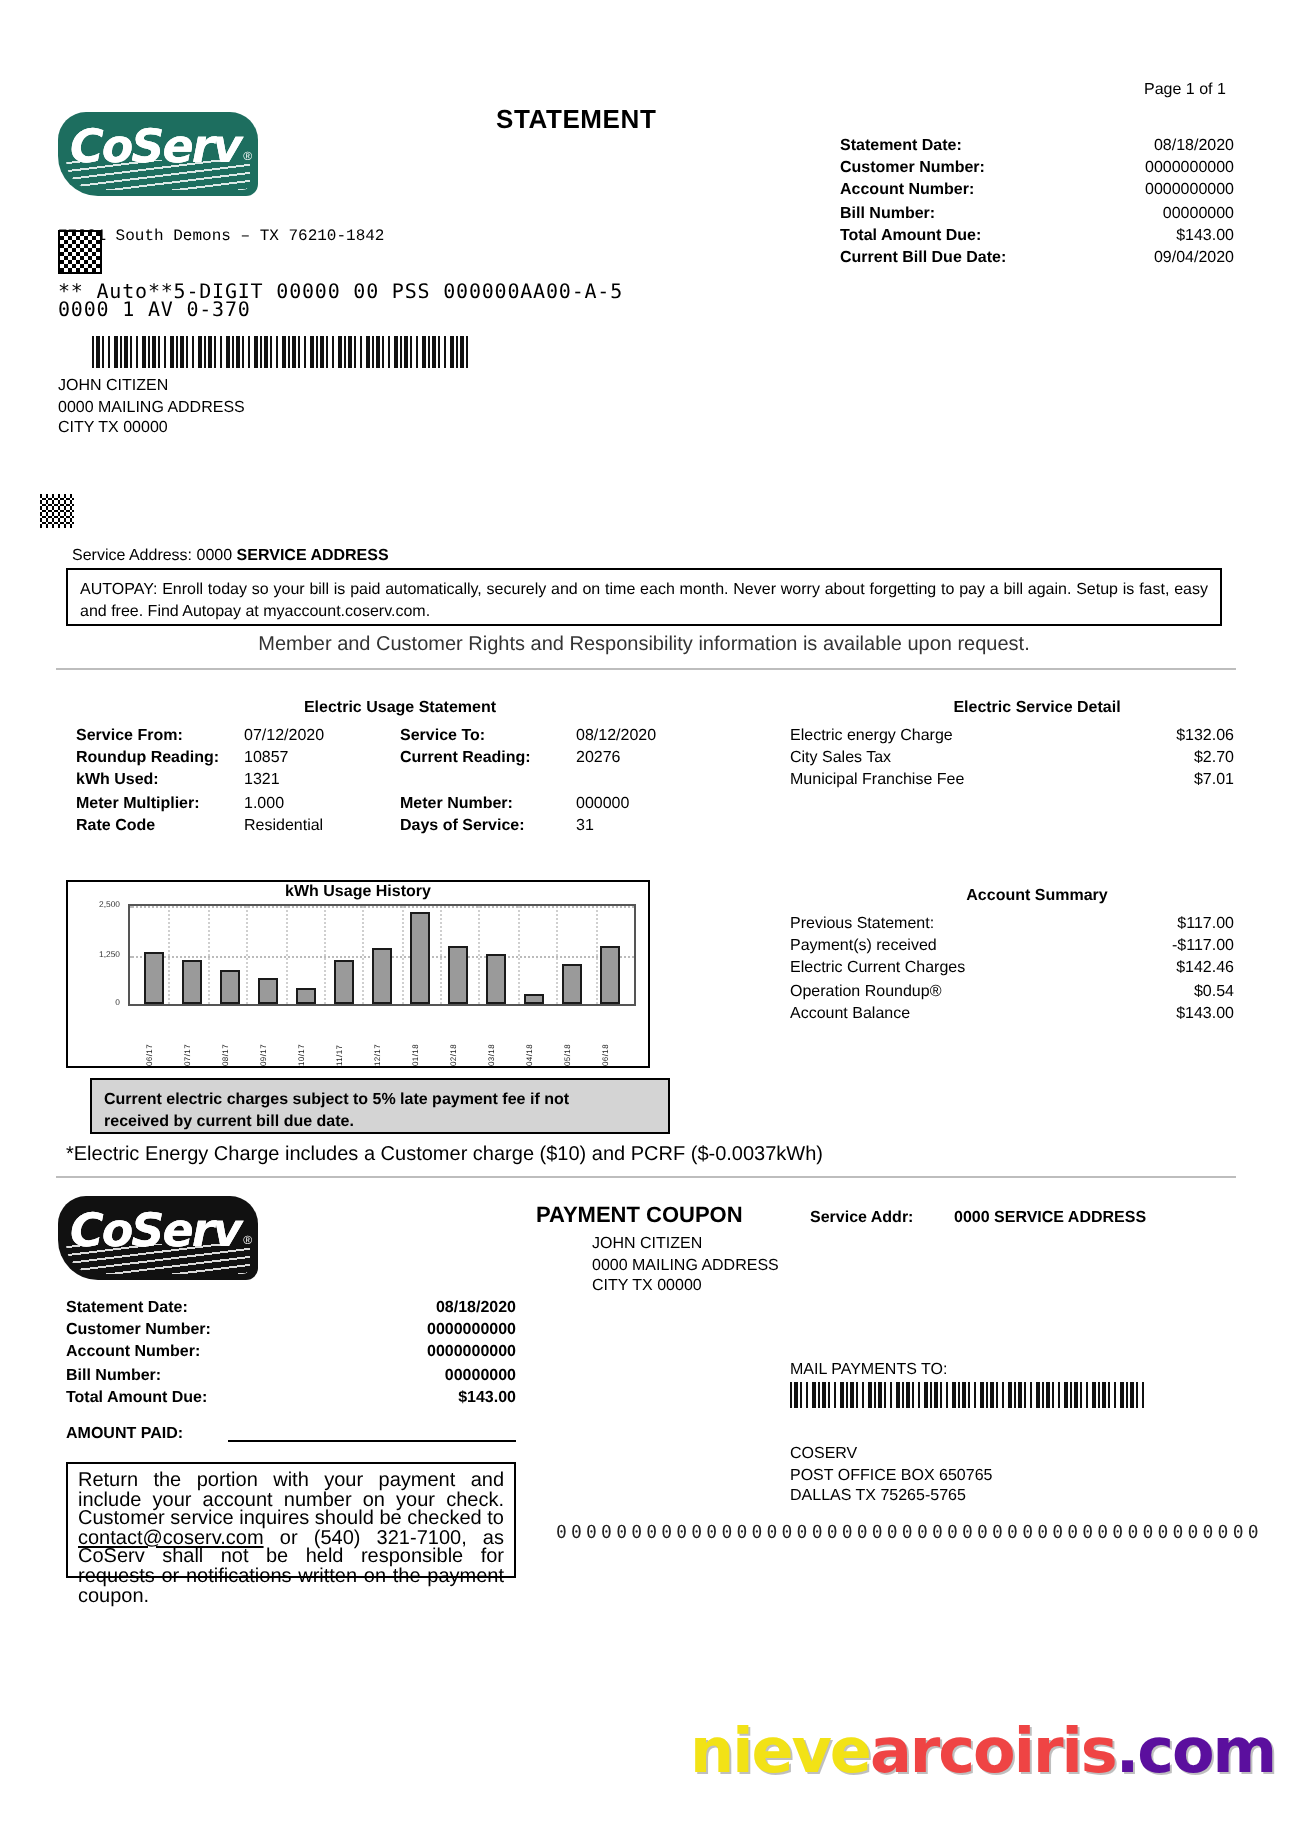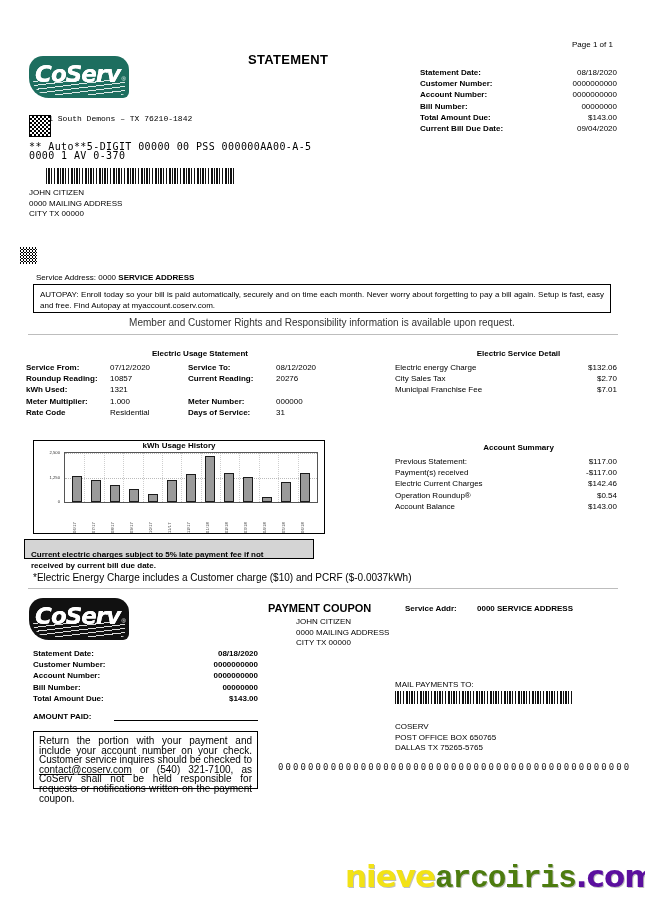--- a/index.html
+++ b/index.html
@@ -173,21 +173,21 @@
   <div class="abs boxed" style="left:33px;top:284px;width:578px;height:29px;padding:4px 6px;box-sizing:border-box;">
     <div class="t8" style="line-height:11px;text-align:justify;">AUTOPAY: Enroll today so your bill is paid automatically, securely and on time each month. Never worry about forgetting to pay a bill again. Setup is fast, easy and free. Find Autopay at myaccount.coserv.com.</div>
   </div>
 
   <div class="abs t7 c" style="left:33px;top:317px;width:578px;color:#333;">Member and Customer Rights and Responsibility information is available upon request.</div>
 
   <div class="abs" style="left:28px;top:334px;width:590px;border-top:1px solid #bdbdbd;"></div>
 
   <div class="abs b t8 c" style="left:110px;top:349px;width:180px;">Electric Usage Statement</div>
 
-  <div class="abs" style="left:26px;top:362px;width:330px;">
+  <div class="abs" style="left:38px;top:362px;width:330px;">
     <table class="kv" style="width:100%;">
       <tbody>
           <tr>
         <td class="b" style="width:84px;">Service From:</td>
         <td style="width:78px;">07/12/2020</td>
         <td class="b" style="width:88px;">Service To:</td>
         <td>08/12/2020</td>
       </tr>
       <tr>
         <td class="b">Roundup Reading:</td>
@@ -321,21 +321,21 @@
           <div class="xlab">01/18</div>
           <div class="xlab">02/18</div>
           <div class="xlab">03/18</div>
           <div class="xlab">04/18</div>
           <div class="xlab">05/18</div>
           <div class="xlab">06/18</div>
         </div>
     </div>
   </div>
 
-  <div class="abs boxed shaded" style="left:24px;top:539px;width:290px;height:20px;padding:9px 6px;box-sizing:border-box;">
+  <div class="abs boxed shaded" style="left:45px;top:539px;width:290px;height:28px;padding:4px 6px;box-sizing:border-box;">
     <div class="b t8" style="line-height:11px;">Current electric charges subject to 5% late payment fee if not</div>
     <div class="b t8" style="line-height:11px;">received by current bill due date.</div>
   </div>
 
   <div class="abs t7" style="left:33px;top:572px;">*Electric Energy Charge includes a Customer charge ($10) and PCRF ($-0.0037kWh)</div>
 
   <div class="abs" style="left:28px;top:588px;width:590px;border-top:1px solid #bdbdbd;"></div>
 
   <div class="abs" style="left:29px;top:596px;">
     <div class="logo black">
@@ -396,16 +396,16 @@
 
   <div class="abs boxed" style="left:33px;top:731px;width:225px;height:58px;padding:4px 5px;box-sizing:border-box;">
     <div class="t7" style="line-height:9.6px;text-align:justify;">
       <span id="fp-a">Return the portion with your payment and include your account number on your check. Customer service inquires should be checked to </span><span id="fp-email" style="text-decoration:underline;">contact@coserv.com</span><span id="fp-b"> or (540) 321-7100, as CoServ shall not be held responsible for requests or notifications written on the payment coupon.</span>
     </div>
   </div>
 
   <div class="abs ocrline" style="left:278px;top:762px;">00000000000000000000000000000000000000000000000</div>
 
   <div class="abs wm" style="left:345px;top:858px;">
-    <span id="wm1" style="color: rgb(242, 226, 22);">nieve</span><span id="wm2" style="color: #4d7c0f; font-family: Liberation Mono, monospace;">arcoiris</span><span id="wm3" style="color: rgb(91, 15, 158);">.com</span>
+    <span id="wm1" style="color: rgb(242, 226, 22);">nieve</span><span id="wm2" style="color: #ef4444;">arcoiris</span><span id="wm3" style="color: rgb(91, 15, 158);">.com</span>
   </div>
 
 </div>
 
 </body></html>

